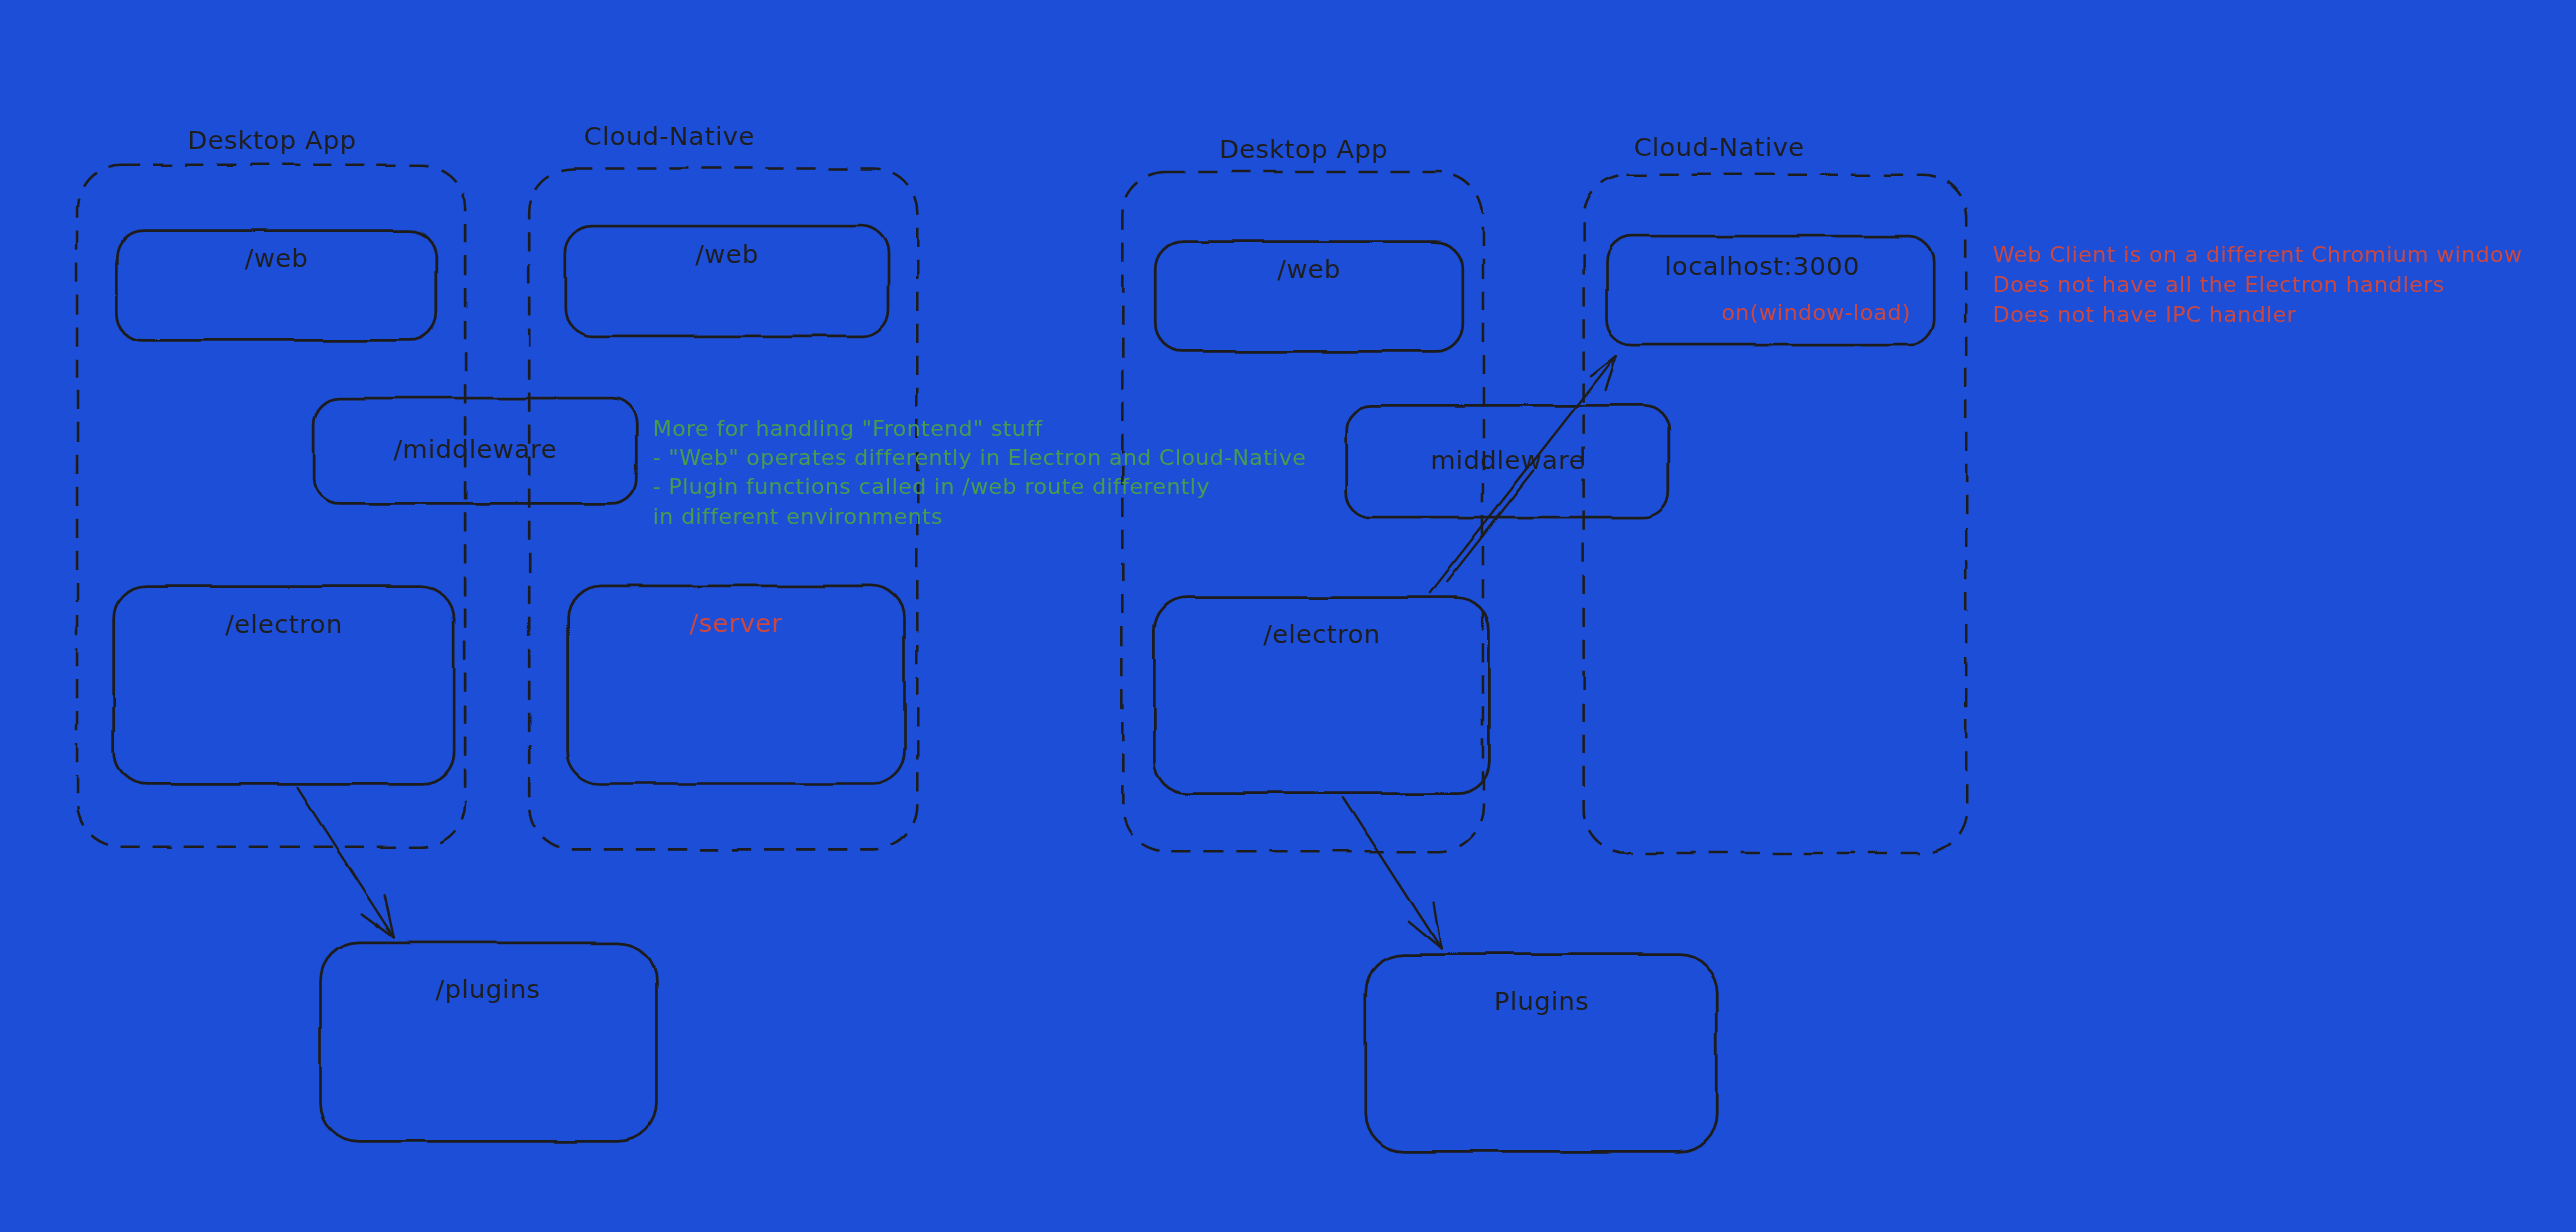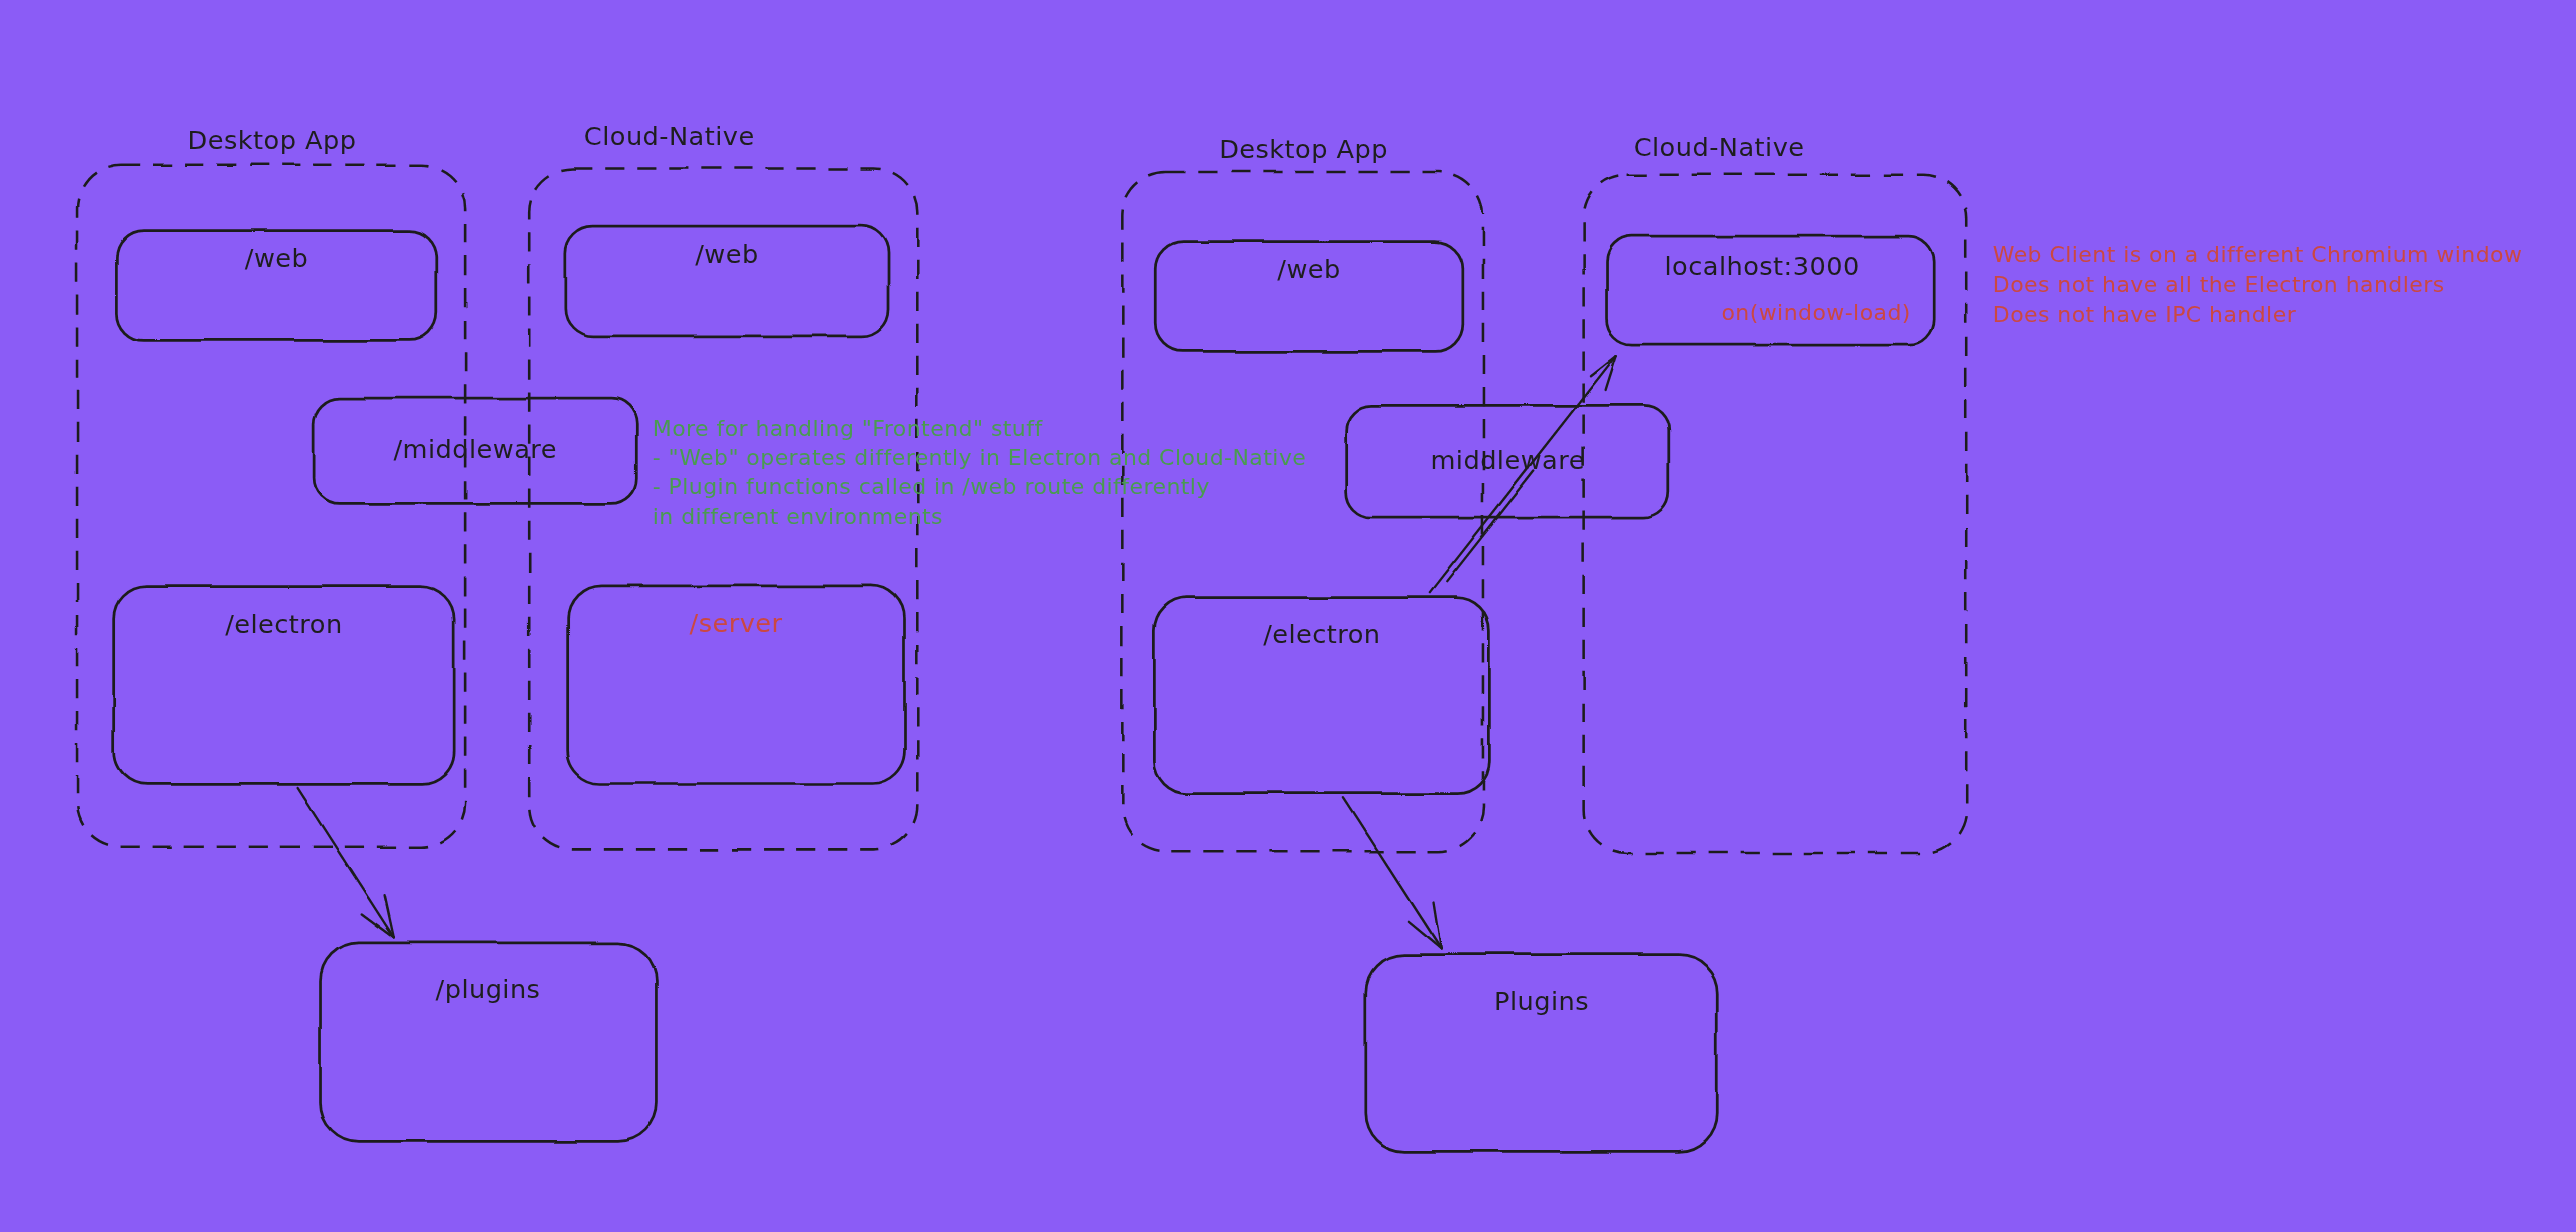--- a/index.html
+++ b/index.html
@@ -4,21 +4,21 @@
 <style>
   html, body {
     margin: 0;
     padding: 0;
     background: #ffffff;
   }
   .stage {
     position: relative;
     width: 2576px;
     height: 1232px;
-    background: #8b5cf6;
+    background: #1d4ed8;
     overflow: hidden;
   }
   svg {
     display: block;
     font-family: "DejaVu Sans", "Liberation Sans", sans-serif;
   }
   .shape {
     fill: none;
     stroke: #1e1e1e;
     stroke-width: 3;

